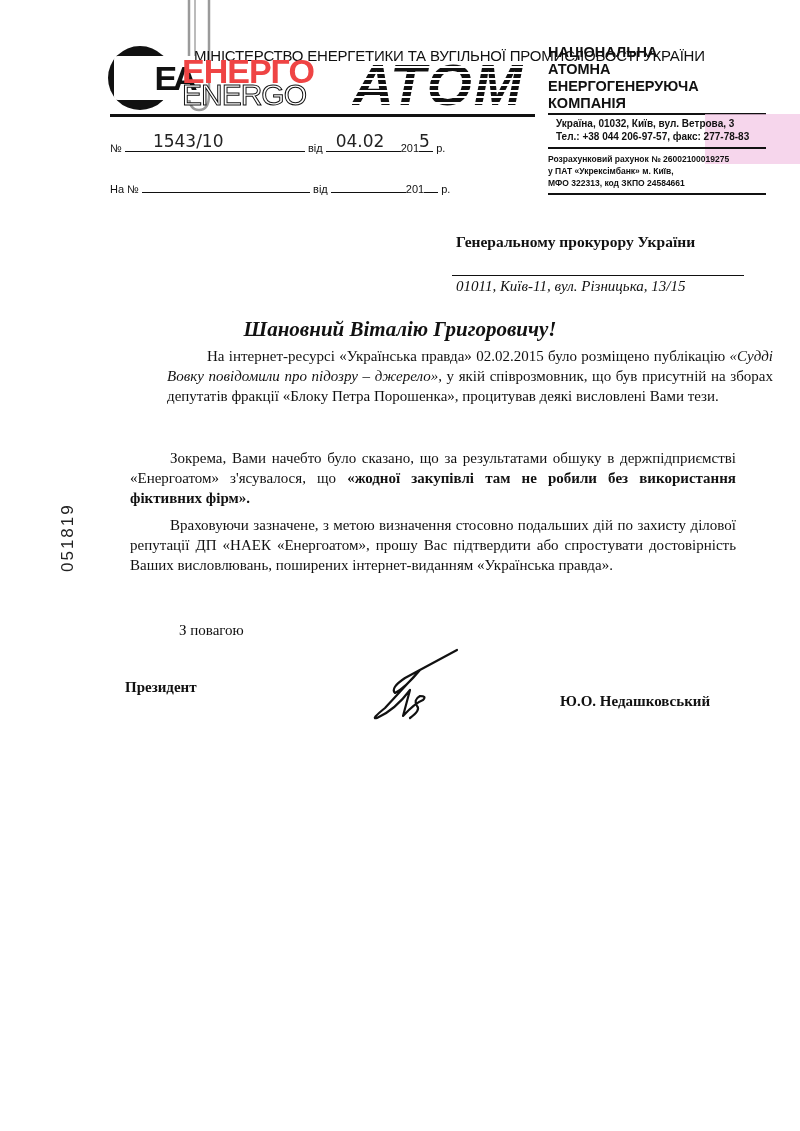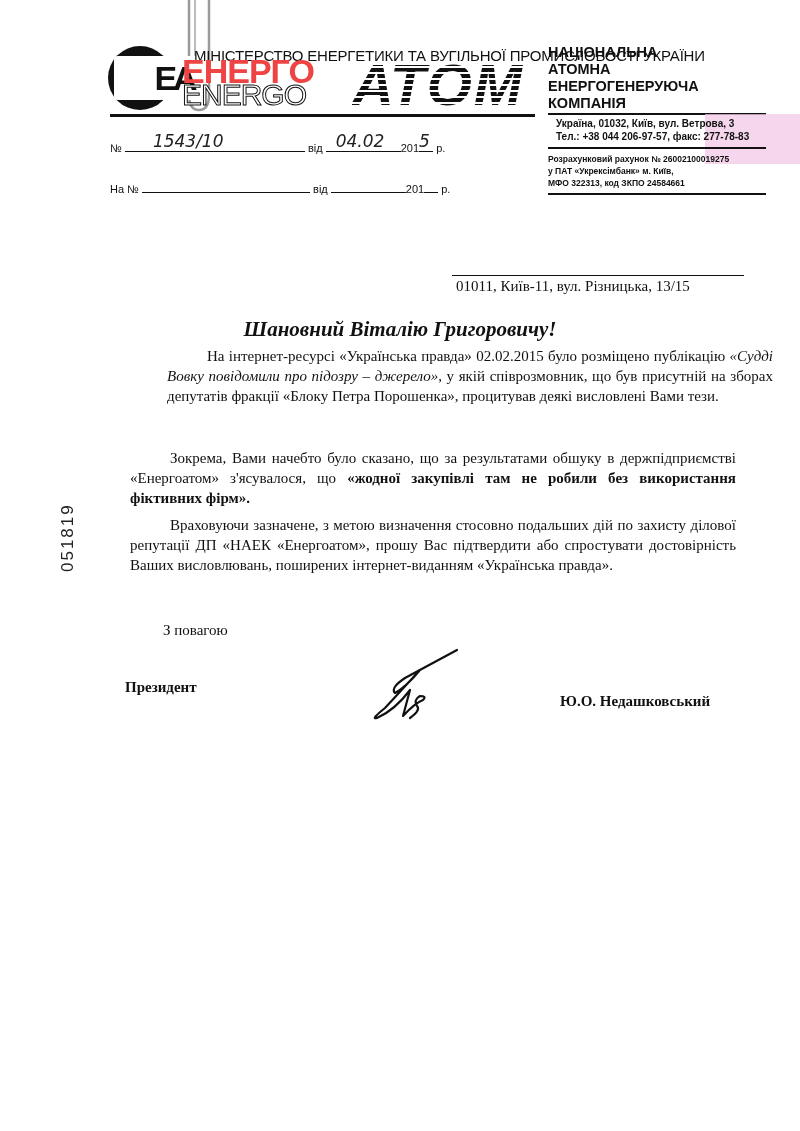--- a/index.html
+++ b/index.html
@@ -18,37 +18,37 @@
   .rule-thick { position: absolute; background: #111; }
   .company { position: absolute; left: 548px; top: 44px; font-size: 14.5px; font-weight: bold; line-height: 17px; color:#111; }
   .company div { white-space: nowrap; }
   .addr { position: absolute; left: 556px; top: 117px; font-size: 10px; font-weight: bold; line-height: 13px; white-space: nowrap; }
   .bank { position: absolute; left: 548px; top: 153px; font-size: 8.5px; font-weight: bold; line-height: 12px; white-space: nowrap; }
   .pink { position: absolute; left: 705px; top: 114px; width: 95px; height: 50px; background: #f3c8e6; opacity: 0.75; }
 
   
   .regline { position: absolute; left: 110px; font-size: 11px; white-space: nowrap; }
   .regline .blank { display: inline-block; border-bottom: 1px solid #111; height: 12px; vertical-align: baseline; position: relative; }
-  .hand { position: absolute; bottom: 0px; font-family: "DejaVu Sans", sans-serif; font-style: italic; font-size: 17px; color:#222; left: 10px; }
+  .hand { position: absolute; bottom: 0px; font-family: "DejaVu Sans", sans-serif; font-size: 17px; color:#222; left: 10px; }
 
   .vertical-num { position: absolute; left: 58px; top: 490px; transform: rotate(-90deg); transform-origin: left top; font-size: 17px; letter-spacing: 2px; color:#222; white-space: nowrap; top: 572px; }
 
   
   .addressee { position: absolute; left: 456px; top: 232px; font-weight: bold; font-size: 15.5px; line-height: 20px; }
   .addressee-rule { position: absolute; left: 452px; top: 275px; width: 292px; height: 1px; background: #111; }
-  .addressee-addr { position: absolute; left: 456px; top: 278px; font-size: 15px; }
+  .addressee-addr { position: absolute; left: 456px; top: 278px; font-size: 15px; font-style: italic; }
 
   .salutation { position: absolute; left: 0; width: 800px; top: 317px; text-align: center; font-weight: bold; font-size: 21px; font-style: italic; }
   .body { position: absolute; left: 130px; width: 606px; font-size: 15px; line-height: 20px; text-align: justify; }
   .body p { margin: 0; text-indent: 40px; }
   .p1 { top: 346px; margin-left: 37px; } .p2 { top: 448px; } .p3 { top: 515px; }
   .italic { font-style: italic; }
   .bold { font-weight: bold; }
 
-  .closing { position: absolute; left: 163px; top: 622px; font-size: 15px; }
+  .closing { position: absolute; left: 179px; top: 622px; font-size: 15px; }
   .title { position: absolute; left: 125px; top: 679px; font-size: 15px; font-weight: bold; }
   .signer { position: absolute; left: 560px; top: 693px; font-size: 15px; font-weight: bold; }
   .signature { position: absolute; left: 365px; top: 648px; }
   .clip { position: absolute; left: 175px; top: 0; }
 </style>
 </head>
 <body>
 
 <svg class="clip" width="40" height="120" viewBox="0 0 40 120">
   <path d="M14 0 L14 95 Q14 110 24 110 Q34 110 34 95 L34 0" fill="none" stroke="#9a9a9a" stroke-width="2.5"></path>
@@ -95,20 +95,21 @@
   <span>На №</span>
   <span class="blank" style="width:168px;"></span>
   <span>від</span>
   <span class="blank" style="width:75px;"></span><span>201</span><span class="blank" style="width:14px;"></span>
   <span>р.</span>
 </div>
 
 <div class="vertical-num sans">051819</div>
 
 <div class="addressee serif">
+  <div>Генеральному прокурору України</div>
 </div>
 <div class="addressee-rule"></div>
 <div class="addressee-addr serif">01011, Київ-11, вул. Різницька, 13/15</div>
 
 <div class="salutation serif">Шановний Віталію Григоровичу!</div>
 
 <div class="body serif p1">
   <p><span>На інтернет-ресурсі «Українська правда» 02.02.2015 було розміщено публікацію </span><span class="italic">«Судді Вовку повідомили про підозру – джерело»</span><span>, у якій співрозмовник, що був присутній на зборах депутатів фракції «Блоку Петра Порошенка», процитував деякі висловлені Вами тези.</span></p>
 </div>
 <div class="body serif p2">

